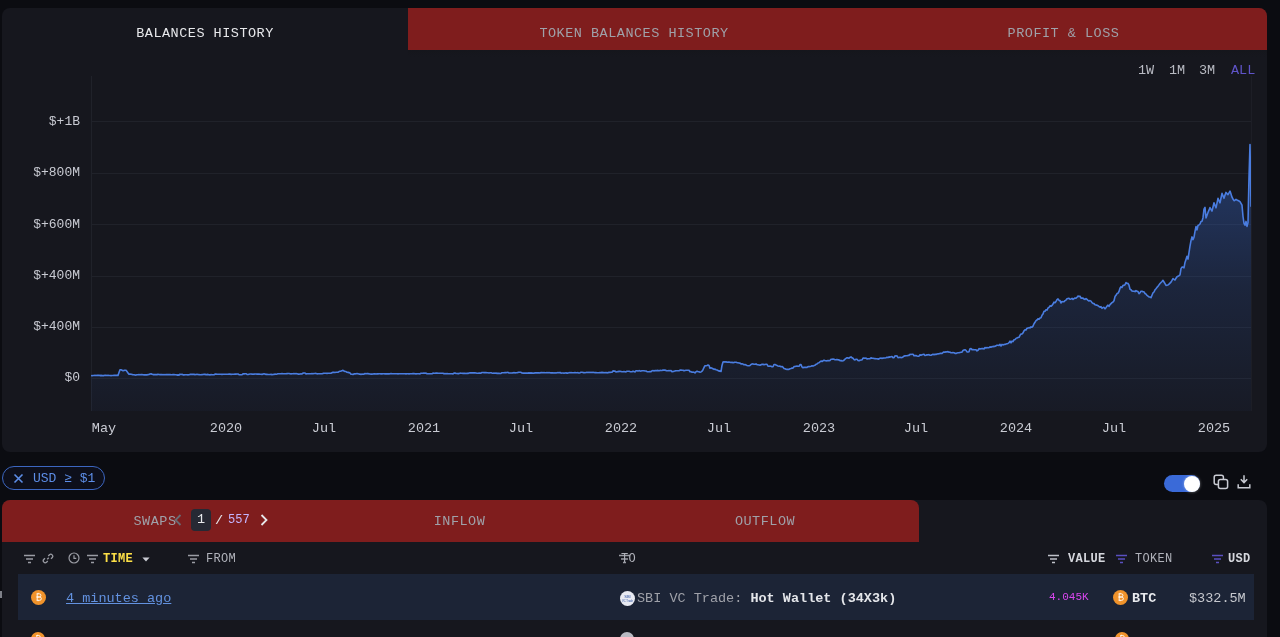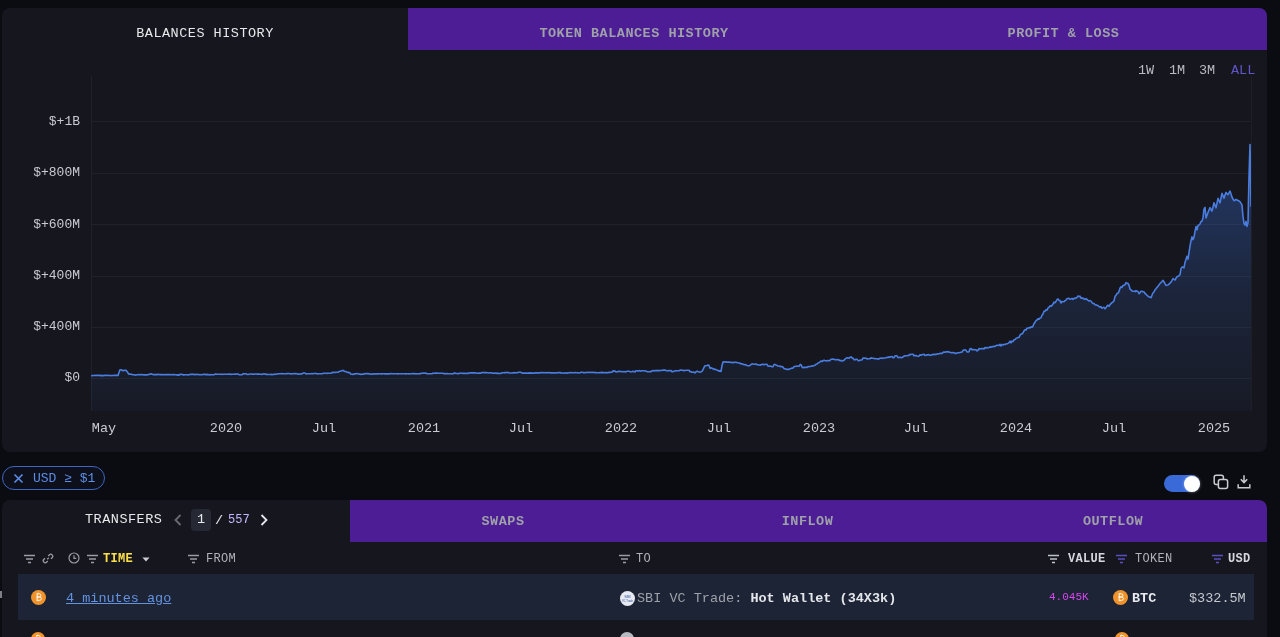--- a/index.html
+++ b/index.html
@@ -8,21 +8,21 @@
 #page { position:relative; width:1280px; height:637px; }
 
 
 #panel1 { position:absolute; left:2px; top:8px; width:1265px; height:444px;
   background:#16171e; border-radius:8px; }
 .tabbar1 { position:absolute; left:0; top:0; width:1265px; height:42px; display:flex; }
 .tab { height:42px; display:flex; align-items:center; justify-content:center;
   font-size:13.5px; letter-spacing:0.5px; }
 .tab.active { color:#e7e8eb; }
 .tabbar1 .tab { padding-top:8px; }
-.tab.inactive { background:#4c1d95; color:#9fa1a9;font-weight:bold; }
+.tab.inactive { background:#7f1d1d; color:#9fa1a9; }
 .shadow1 { position:absolute; left:406px; top:42px; width:859px; height:7px;
   background:linear-gradient(#15161c, rgba(22,23,30,0)); }
 
 .grid { position:absolute; left:89px; width:1160px; height:1px; background:#20222a; }
 .yaxis { position:absolute; left:89px; top:68px; width:1px; height:335px; background:#20222a; }
 .ylab { position:absolute; width:80px; text-align:right; font-size:13px; color:#c9cbd3;
   line-height:13px; }
 .xlab { position:absolute; top:413px; font-size:13.5px; color:#c9cbd3; width:80px;
   text-align:center; }
 </style></head>
@@ -97,22 +97,20 @@
 </svg>
 <svg class="abs" style="left:1237px; top:474px;" width="14" height="16" viewBox="0 0 14 16">
   <path d="M7,1.2 L7,8.2 M3.8,5.2 L7,8.6 L10.2,5.2" fill="none" stroke="#c9cbd3" stroke-width="1.5"></path>
   <path d="M1.2,10.2 L1.2,13.8 L12.8,13.8 L12.8,10.2" fill="none" stroke="#c9cbd3" stroke-width="1.5"></path>
 </svg>
 
 <div class="abs" style="left:0px; top:591px; width:2px; height:7px; background:#7e8088; z-index:5;"></div>
 <div id="panel2" class="abs" style="left:2px; top:500px; width:1265px; height:137px;
   background:#16171e; border-radius:8px 8px 0 0; overflow:hidden;">
   <div class="abs" style="left:0; top:0; width:1265px; height:38px; display:flex; position:absolute;">
-    <div style="width:348px; height:38px; display:flex; align-items:center; padding-left:83px;
-      color:#e7e8eb; font-size:13.5px; letter-spacing:0.5px;">TRANSFERS</div>
     <svg class="abs" style="left:172px; top:14px;" width="8" height="12" viewBox="0 0 8 12">
           <path d="M6.5,1 L1.5,6 L6.5,11" fill="none" stroke="#6a6c74" stroke-width="1.8"></path>
         </svg>
     <div class="abs" style="left:189px; top:8.5px; width:20px; height:22px; background:#262934; border-radius:4px; color:#e7e8eb; font-size:13.5px; text-align:center; line-height:22px;">1</div>
     <div class="abs" style="left:213px; top:12.5px; color:#e7e8eb; font-size:13.5px;">/</div>
     <div class="abs" style="left:226px; top:12.5px; color:#c4b5fd; font-size:12px;">557</div>
     <svg class="abs" style="left:258px; top:14px;" width="8" height="12" viewBox="0 0 8 12">
           <path d="M1.5,1 L6.5,6 L1.5,11" fill="none" stroke="#e7e8eb" stroke-width="1.8"></path>
         </svg>
     <div class="tab inactive" style="width:306px;">SWAPS</div>
@@ -140,21 +138,21 @@
       <svg class="abs" style="left:140px; top:57px;" width="8" height="5" viewBox="0 0 10 6">
 <path d="M0.5,0.5 L5,5.5 L9.5,0.5 Z" fill="#c9cbd3"></path>
       </svg>
       <svg class="abs" style="left:185px; top:53px;" width="13" height="12" viewBox="0 0 13 12">
 <path d="M1,2.5 H12 M3,6 H10 M5,9.5 H8" stroke="#9a9ca4" stroke-width="1.5"></path>
       </svg>
       <div class="abs" style="left:204px; top:52px; font-size:12px; color:#b0b2ba; font-weight:normal; letter-spacing:0.3px;">FROM</div>
       <svg class="abs" style="left:616px; top:53px;" width="13" height="12" viewBox="0 0 13 12">
 <path d="M1,2.5 H12 M3,6 H10 M5,9.5 H8" stroke="#9a9ca4" stroke-width="1.5"></path>
       </svg>
-      <div class="abs" style="left:634px; top:52px; font-size:12px; color:#b0b2ba; font-weight:normal; letter-spacing:0.3px;">TO</div>
+      <div class="abs" style="left:619px; top:52px; font-size:12px; color:#b0b2ba; font-weight:normal; letter-spacing:0.3px;">TO</div>
       <svg class="abs" style="left:1045px; top:53px;" width="13" height="12" viewBox="0 0 13 12">
 <path d="M1,2.5 H12 M3,6 H10 M5,9.5 H8" stroke="#c0c2ca" stroke-width="1.5"></path>
       </svg>
       <div class="abs" style="left:1066px; top:52px; font-size:12px; color:#d5d7dd; font-weight:bold; letter-spacing:0.3px;">VALUE</div>
       <svg class="abs" style="left:1113px; top:53px;" width="13" height="12" viewBox="0 0 13 12">
 <path d="M1,2.5 H12 M3,6 H10 M5,9.5 H8" stroke="#5a4fc0" stroke-width="1.5"></path>
       </svg>
       <div class="abs" style="left:1133px; top:52px; font-size:12px; color:#b0b2ba; font-weight:normal; letter-spacing:0.3px;">TOKEN</div>
       <svg class="abs" style="left:1209px; top:53px;" width="13" height="12" viewBox="0 0 13 12">
 <path d="M1,2.5 H12 M3,6 H10 M5,9.5 H8" stroke="#5a4fc0" stroke-width="1.5"></path>

